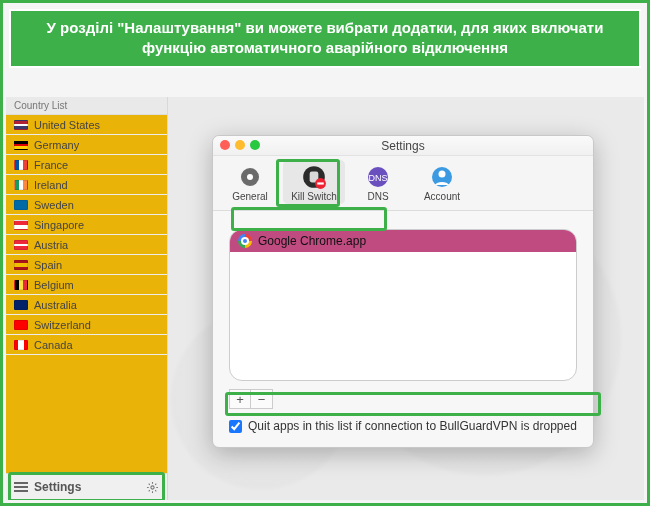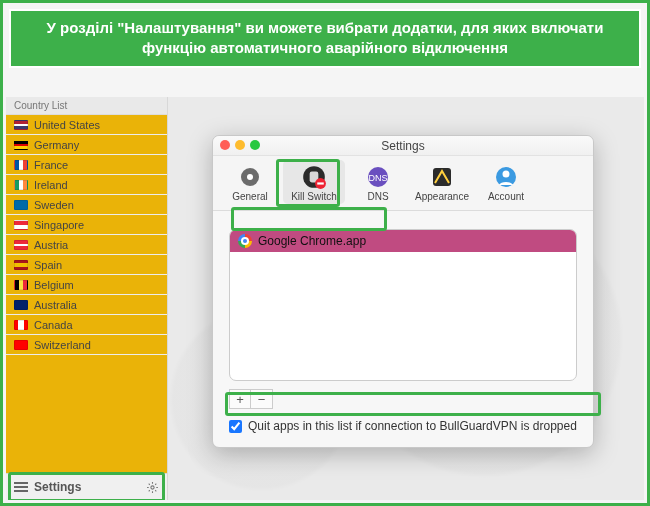--- a/index.html
+++ b/index.html
@@ -172,21 +172,21 @@
       width: 28px; height: 28px;
       display:flex; align-items:center; justify-content:center;
     }
     .hl-killswitch {
       left: 63px; top: 23px; width: 64px; height: 48px;
     }
     .apps-panel {
       margin: 18px 16px 8px 16px;
       background: #fff;
       border: 1px solid #ccc;
-      border-radius: 7px;
+      border-radius: 13px;
       height: 152px;
       position: relative;
       overflow:hidden;
     }
     .app-row {
       display: flex;
       align-items: center;
       gap: 6px;
       padding: 4px 8px;
       background: #c04b81;
@@ -290,26 +290,26 @@
           </div>
           <div class="country-item">
             <span class="flag f-be"></span>
             <span>Belgium</span>
           </div>
           <div class="country-item">
             <span class="flag f-au"></span>
             <span>Australia</span>
           </div>
           <div class="country-item">
+            <span class="flag f-ch"></span>
+            <span>Switzerland</span>
+          </div>
+          <div class="country-item">
             <span class="flag f-ca"></span>
             <span>Canada</span>
-          </div>
-          <div class="country-item">
-            <span class="flag f-ch"></span>
-            <span>Switzerland</span>
           </div>
         </div>
       <div class="settings-bar">
         <div class="hamburger">
             <span></span>
             <span></span>
             <span></span>
           </div>
         <span>Settings</span>
         <svg class="gear-indicator" viewBox="0 0 24 24">
@@ -356,29 +356,20 @@
               <svg viewBox="0 0 24 24" width="24" height="24">
                 <circle cx="12" cy="12" r="10" fill="#6a4fbf"></circle>
                 <text x="12" y="16" font-size="9" fill="#fff" text-anchor="middle" font-family="Arial">DNS</text>
               </svg>
             </div>
             <span>DNS</span>
           </div>
           <div class="sw-tab">
             <div class="tab-icon">
               <svg viewBox="0 0 24 24" width="24" height="24">
-                <rect x="3" y="3" width="18" height="18" rx="3" fill="#2b2b2b"></rect>
-                <path d="M5 18 L12 6 L19 18" stroke="#ffcf3f" stroke-width="2" fill="none"></path>
-              </svg>
-            </div>
-            <span>Appearance</span>
-          </div>
-          <div class="sw-tab">
-            <div class="tab-icon">
-              <svg viewBox="0 0 24 24" width="24" height="24">
                 <circle cx="12" cy="12" r="10" fill="#3b9ae1"></circle>
                 <circle cx="12" cy="9" r="3.5" fill="#fff"></circle>
                 <path d="M5 20c1.5-4 12.5-4 14 0" fill="#fff"></path>
               </svg>
             </div>
             <span>Account</span>
           </div>
         </div>
 
       <div class="apps-panel">

